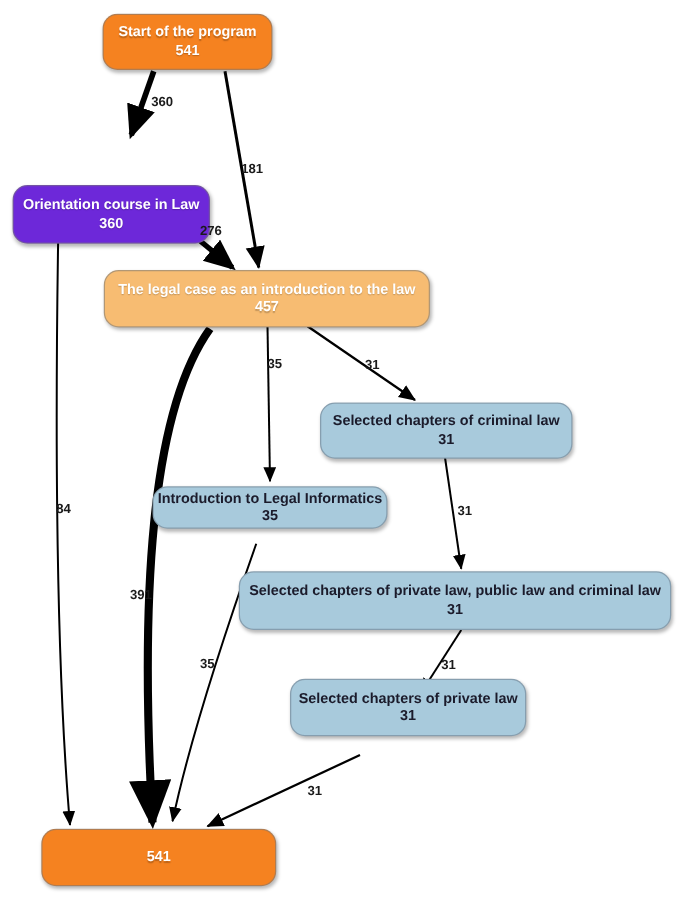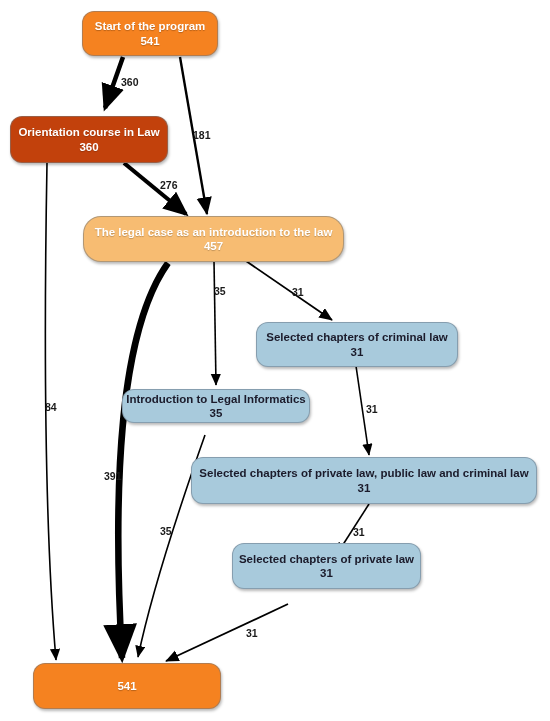--- a/index.html
+++ b/index.html
@@ -23,22 +23,22 @@
     text-align:center;
     line-height:1.25;
     font-size:11.5px;
     font-weight:bold;
     border:1px solid rgba(120,120,120,.55);
     box-shadow:1px 2px 3px rgba(0,0,0,.28);
   }
   .node .label{display:block;white-space:nowrap;}
   .node .value{display:block;}
   .n-start,.n-end{background:#f58220;color:#ffffff;text-shadow:0 1px 1px rgba(0,0,0,.25);}
-  .n-pink{background:#c2410c;color:#ffffff;text-shadow:0 1px 1px rgba(0,0,0,.22);}
-  .n-lightorange{background:#f7bc72;color:#ffffff;text-shadow:0 1px 1px rgba(0,0,0,.22);border-radius:18px;}
+  .n-pink{background:#6d28d9;color:#ffffff;text-shadow:0 1px 1px rgba(0,0,0,.22);margin-top:32px;}
+  .n-lightorange{background:#f7bc72;color:#ffffff;text-shadow:0 1px 1px rgba(0,0,0,.22);}
   .n-blue{background:#a8cadc;color:#1b1b2b;border:1px solid rgba(120,140,155,.7);text-shadow:none;}
   .edge-label{
     position:absolute;
     font-size:10.5px;
     font-weight:bold;
     color:#1a1a1a;
     background:transparent;
     white-space:nowrap;
   }
 </style>

